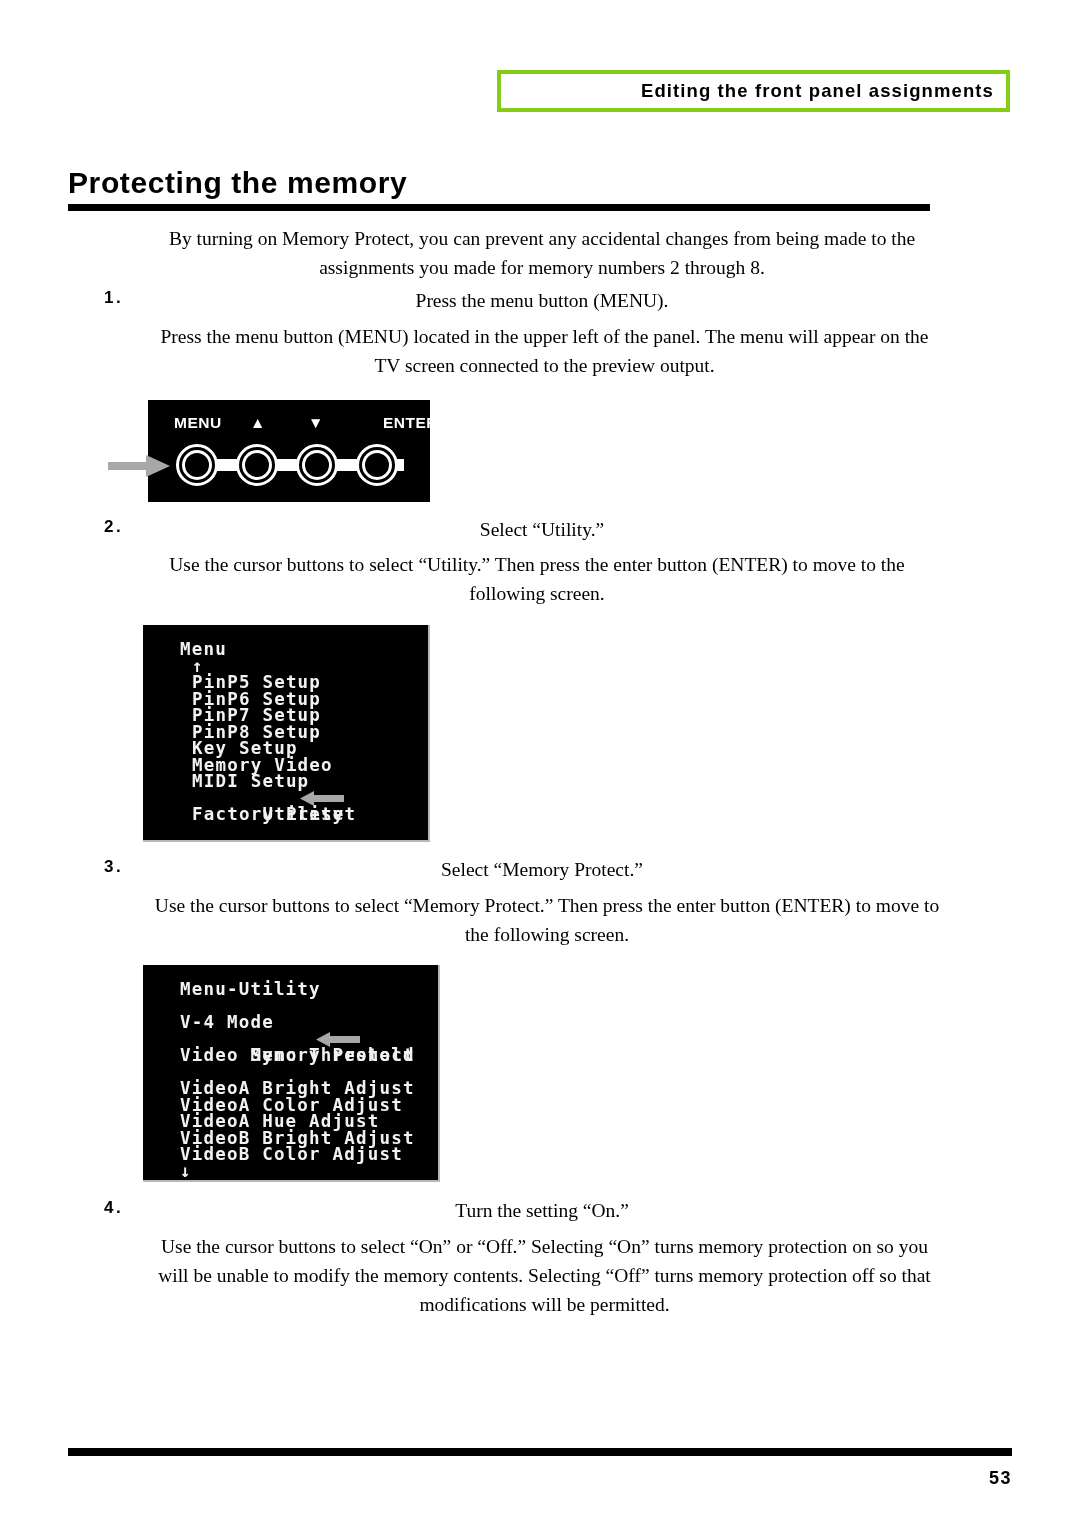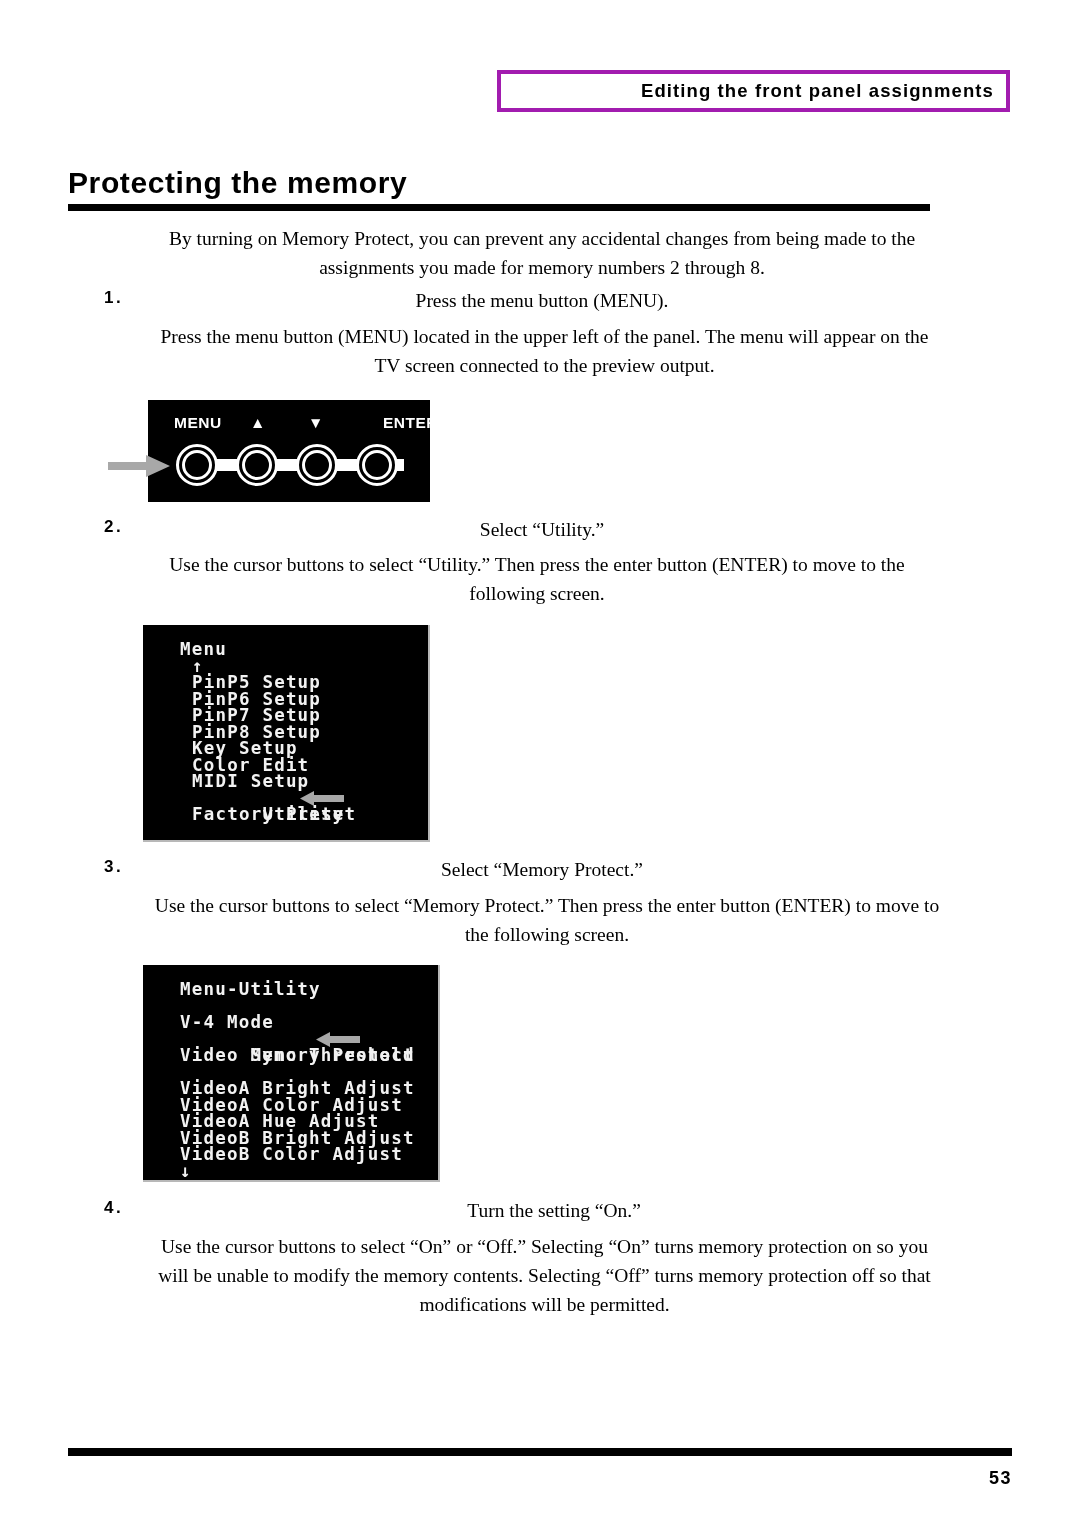--- a/index.html
+++ b/index.html
@@ -16,21 +16,21 @@
     overflow: hidden;
   }
 
   
   .header-box {
     position: absolute;
     left: 497px;
     top: 70px;
     width: 513px;
     height: 42px;
-    border: 4px solid #a21caf;
+    border: 4px solid #84cc16;
     background: #ffffff;
     box-sizing: border-box;
     display: flex;
     align-items: center;
     justify-content: flex-end;
   }
   .header-text {
     font-family: "Liberation Sans", sans-serif;
     font-weight: bold;
     font-size: 18.5px;
@@ -231,21 +231,21 @@
 
 <div class="lcd" style="left:143px; top:625px; width:287px; height:217px;">
   <div class="lcd-inner">
     <div class="lcd-line">Menu</div>
     <div class="lcd-line indent">↑</div>
     <div class="lcd-line indent">PinP5 Setup</div>
     <div class="lcd-line indent">PinP6 Setup</div>
     <div class="lcd-line indent">PinP7 Setup</div>
     <div class="lcd-line indent">PinP8 Setup</div>
     <div class="lcd-line indent">Key Setup</div>
-    <div class="lcd-line indent">Color Edit</div>
+    <div class="lcd-line indent">Memory Video</div>
     <div class="lcd-line indent">MIDI Setup</div>
     <div class="lcd-line indent">
       <span>Utility</span>
       <svg class="lcd-sel-arrow" style="left:120px;" viewBox="0 0 44 15">
         <polygon points="0,7.5 14,0 14,4 44,4 44,11 14,11 14,15" fill="#a8a8a8"></polygon>
       </svg>
     </div>
     <div class="lcd-line indent">Factory Preset</div>
   </div>
 </div>
@@ -270,17 +270,17 @@
     <div class="lcd-line">VideoA Bright Adjust</div>
     <div class="lcd-line">VideoA Color Adjust</div>
     <div class="lcd-line">VideoA Hue Adjust</div>
     <div class="lcd-line">VideoB Bright Adjust</div>
     <div class="lcd-line">VideoB Color Adjust</div>
     <div class="lcd-line">↓</div>
   </div>
 </div>
 
 <div class="step-num" style="left:104px; top:1198px;">4.</div>
-<div class="para" style="left:147px; top:1196px; width:790px;margin-left:12px;">Turn the setting “On.”</div>
+<div class="para" style="left:147px; top:1196px; width:790px;">Turn the setting “On.”</div>
 <div class="para" style="left:147px; top:1232px; width:795px;">Use the cursor buttons to select “On” or “Off.” Selecting “On” turns memory protection on so you will be unable to modify the memory contents. Selecting “Off” turns memory protection off so that modifications will be permitted.</div>
 
 <div class="footer-rule"></div>
 <div class="page-number">53</div>
 
 </body></html>

